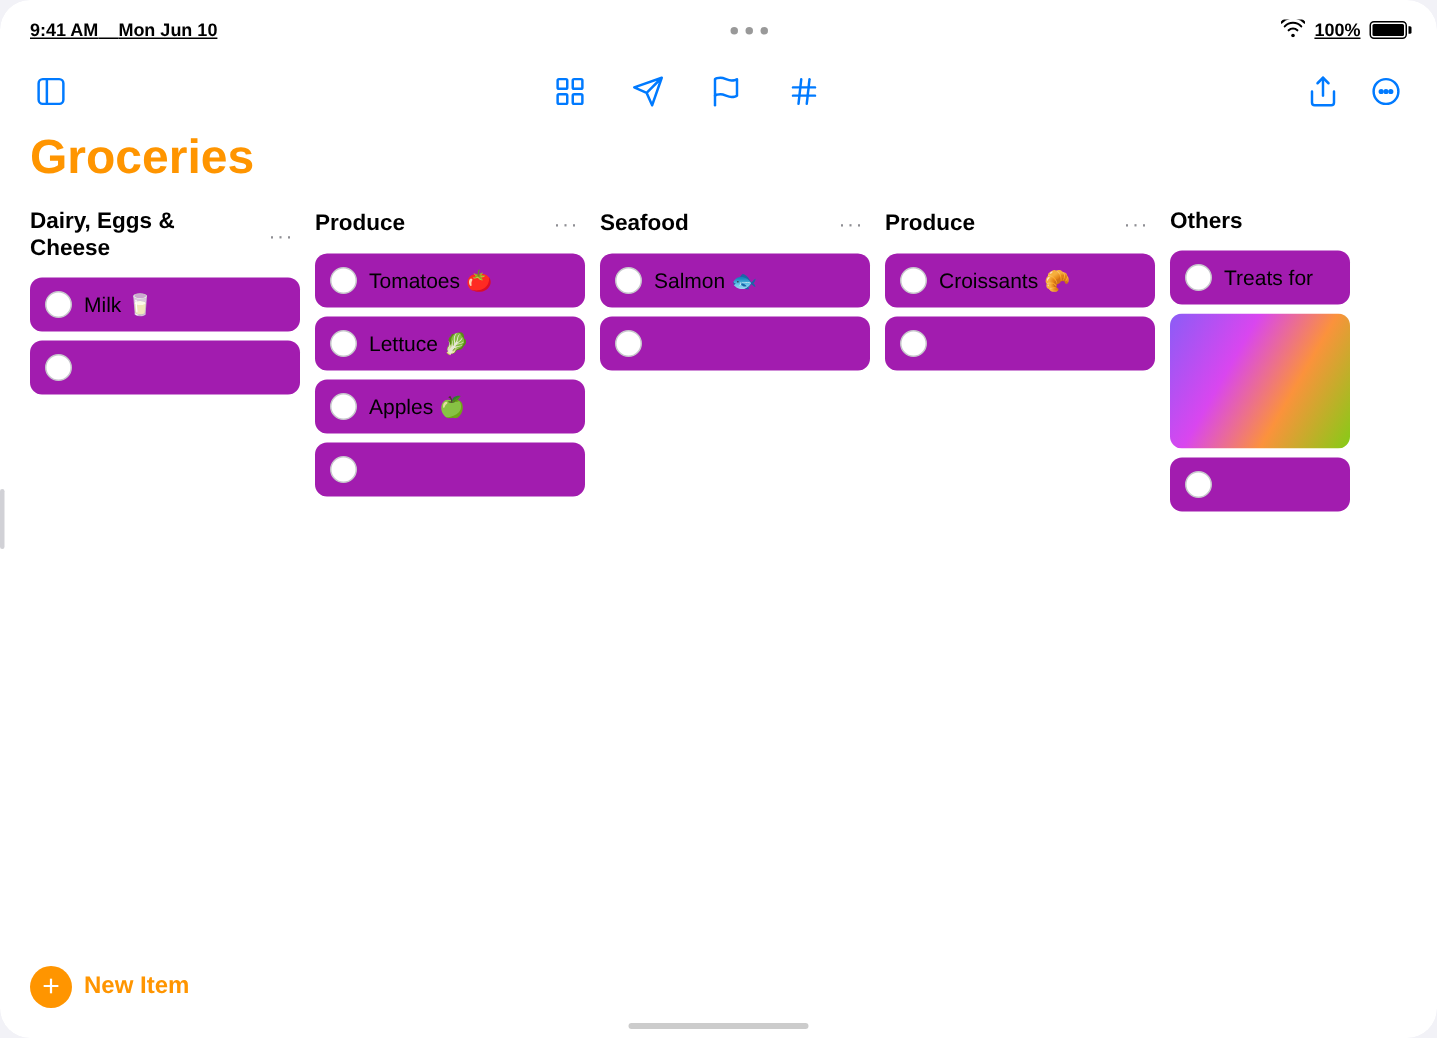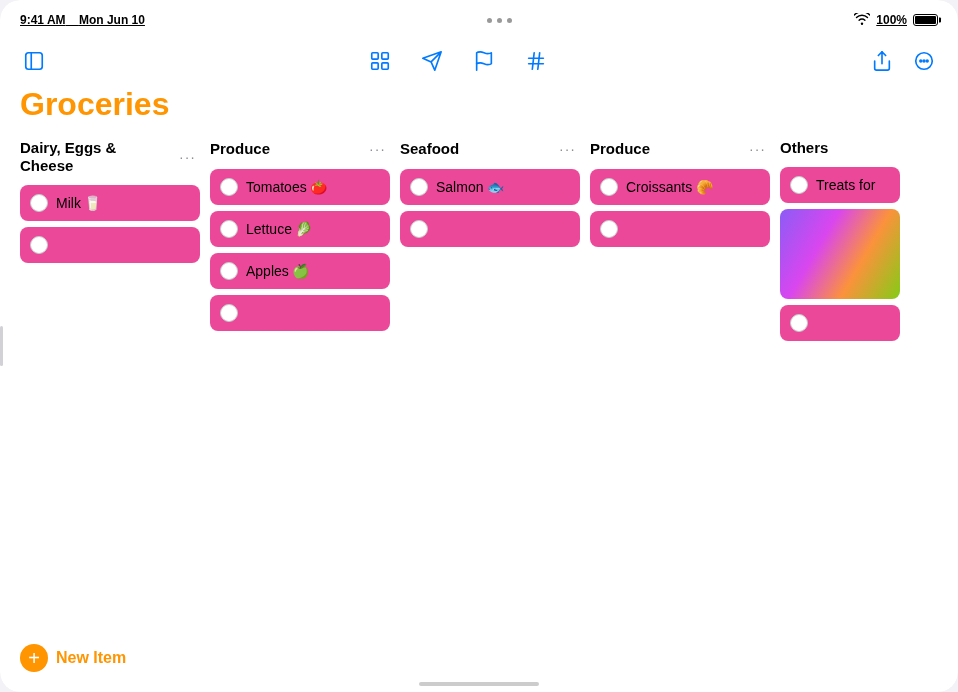--- a/index.html
+++ b/index.html
@@ -196,21 +196,21 @@
       color: #8e8e93;
       font-size: 14px;
       cursor: pointer;
       padding: 2px 4px;
       letter-spacing: 1px;
     }
 
     .list-item {
       display: flex;
       align-items: center;
-      background: #ec4899;
+      background: #a21caf;
       border-radius: 8px;
       padding: 9px 10px;
       margin-bottom: 6px;
       gap: 8px;
       cursor: pointer;
     }
 
     .list-item-empty {
       height: 36px;
     }

